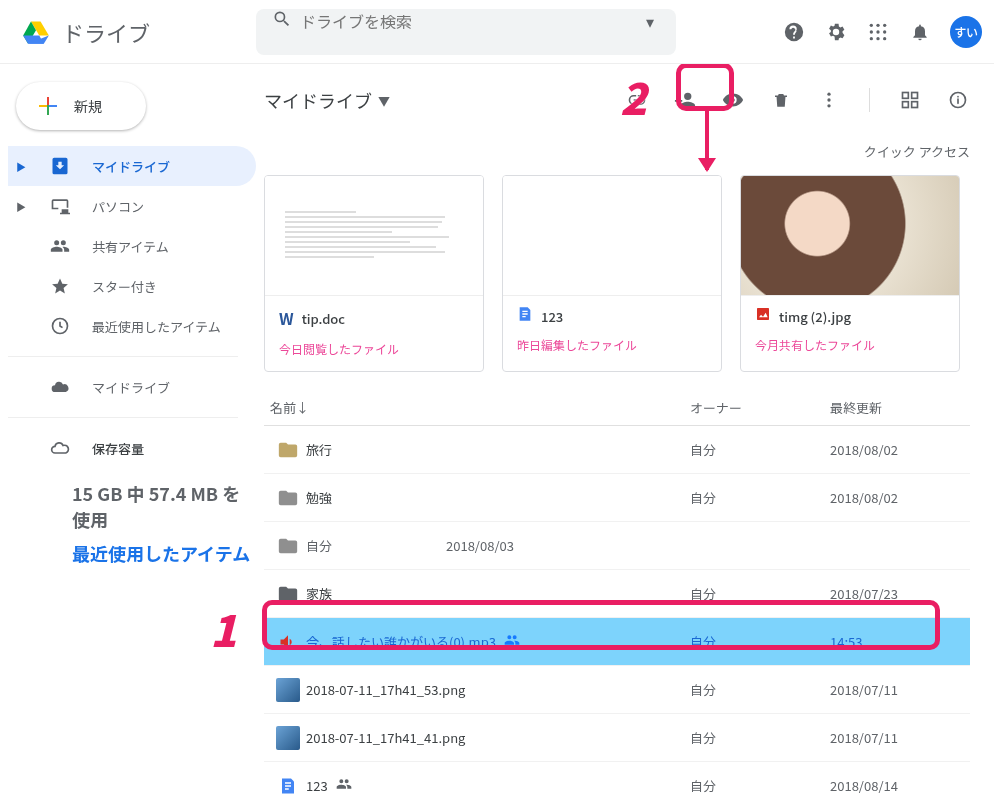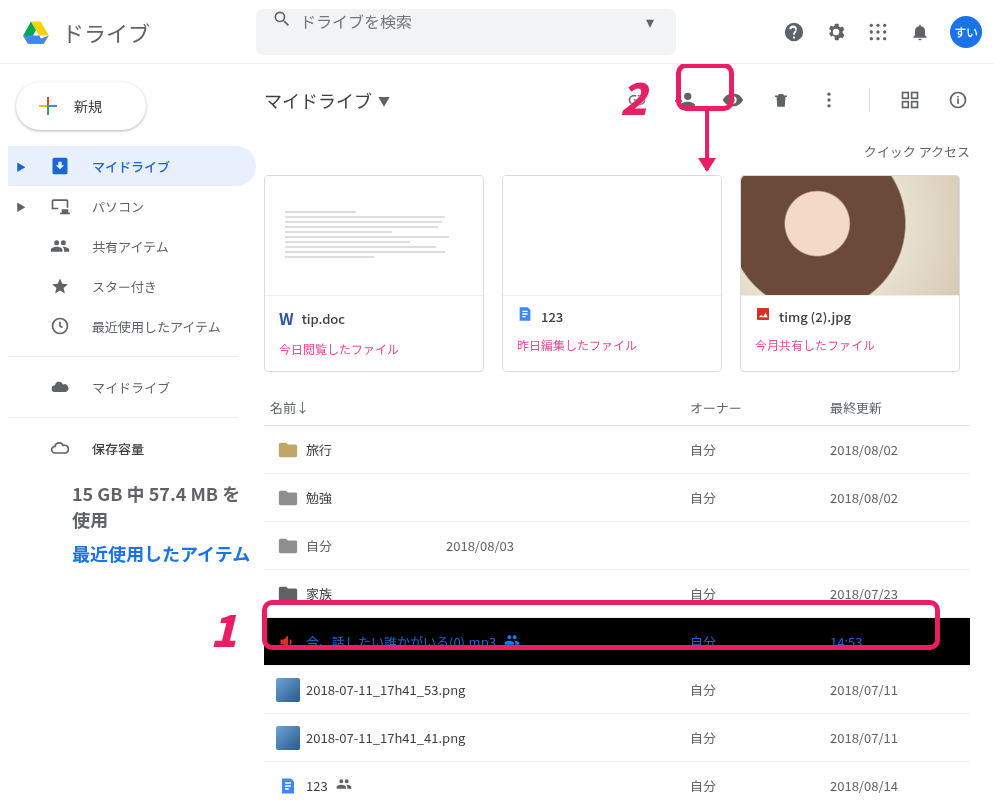--- a/index.html
+++ b/index.html
@@ -50,21 +50,21 @@
 .columns { display:flex; border-bottom:1px solid #e0e0e0; margin-top:26px; padding: 0 0 8px 6px; font-size:13px; color:#5f6368;}
 .col-name { flex:1; display:flex; align-items:center; }
 .col-owner { width:140px;}
 .col-date { width:140px;}
 
 .file-row { display:flex; align-items:center; height:48px; border-bottom:1px solid #f1f1f1; padding-left:6px; font-size:13px; cursor:pointer;}
 .file-row .ficon { width:36px; display:flex; justify-content:center; font-size:18px;}
 .file-row .fname { flex:1; display:flex; align-items:center; gap:8px; color:#3c4043;}
 .file-row .fowner { width:140px; color:#5f6368;}
 .file-row .fdate { width:140px; color:#5f6368;}
-.file-row.selected { background:#000000;}
+.file-row.selected { background:#7dd3fc;}
 .file-row.selected .fname, .file-row.selected .fdate, .file-row.selected .fowner { color:#1967d2;}
 .file-row.selected .ficon { color:#d93025;}
 
 .thumb { width:24px; height:24px; background:#ccc; border-radius:2px; background-image: linear-gradient(135deg,#6ba3d6 0%,#295a8a 100%);}
 
 
 .anno { position:absolute; pointer-events:none; z-index:10;}
 .anno-num { font-size:44px; font-weight:900; color:#e91e63; font-style:italic; text-shadow: 0 0 2px #fff;}
 .anno-box { border:5px solid #e91e63; border-radius:10px;}
 .anno-label { font-size:28px; font-weight:800; color:#e91e63; text-shadow:0 0 2px #fff;}

